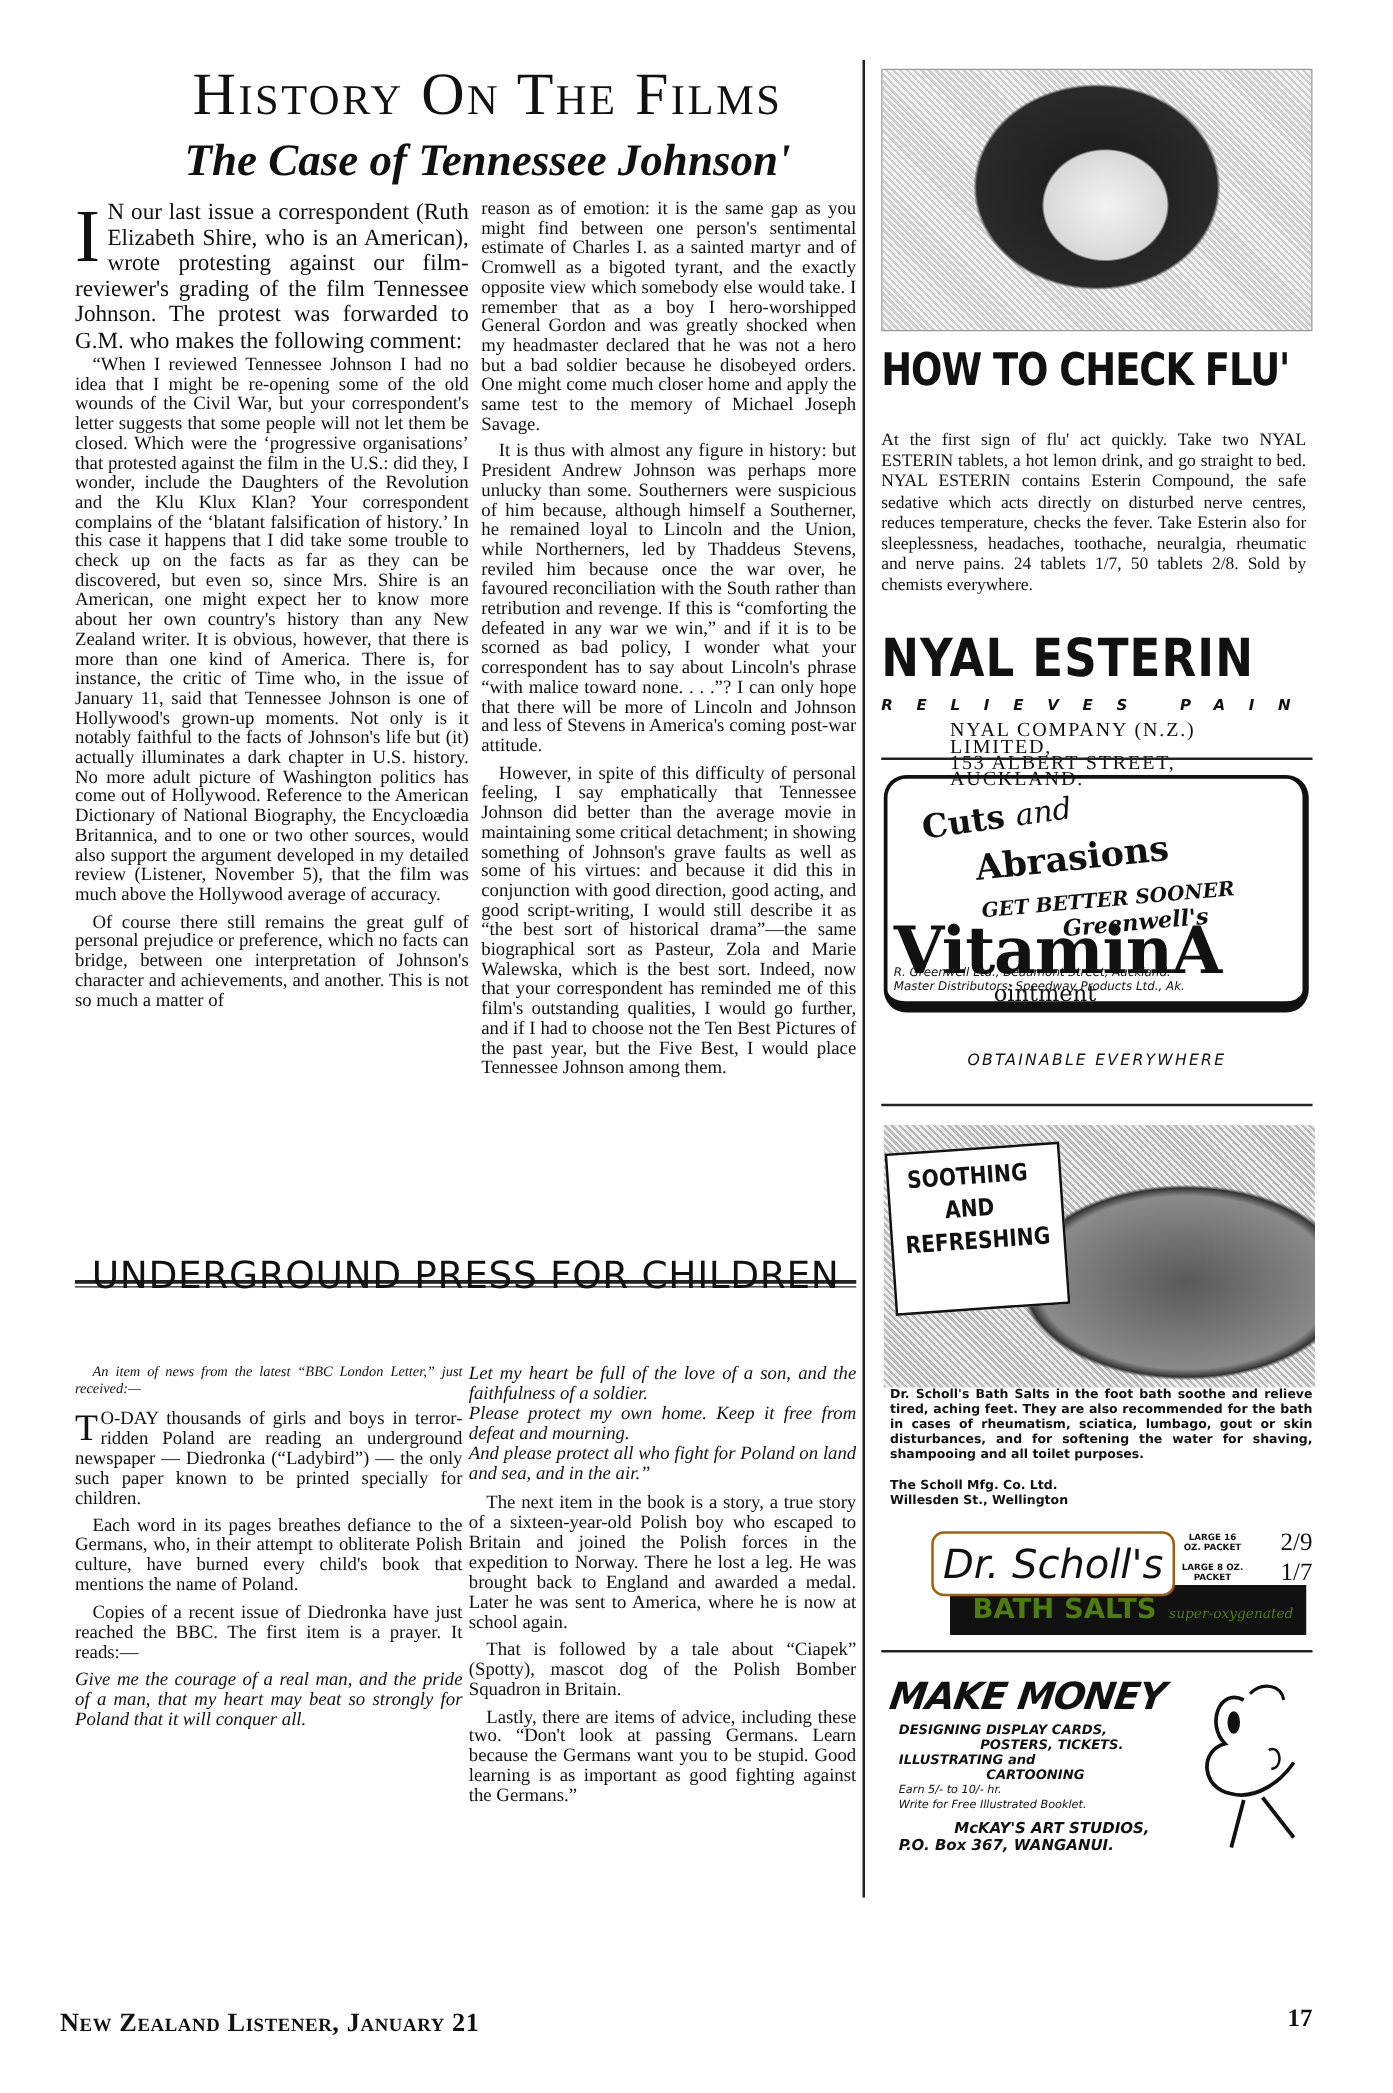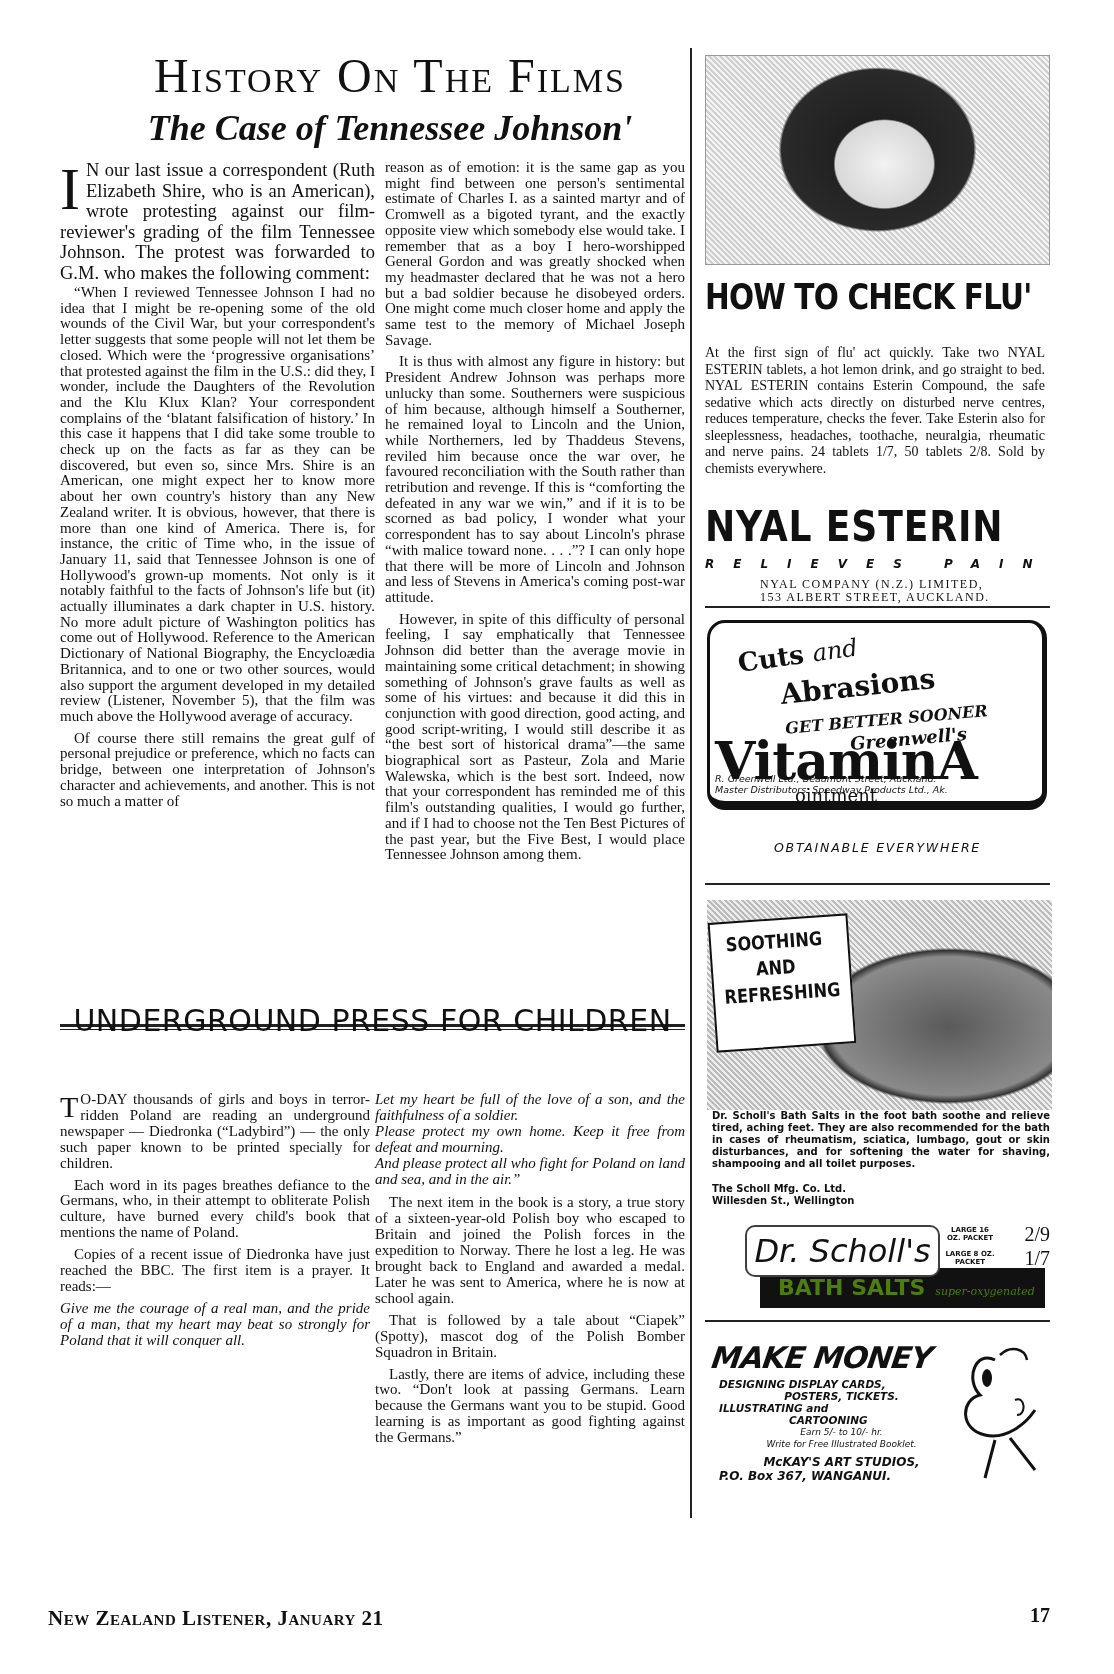--- a/index.html
+++ b/index.html
@@ -57,21 +57,21 @@
     font-family: "DejaVu Sans", sans-serif; font-weight: bold; font-size: 42px; letter-spacing: 1px;
     transform: scaleX(0.86); transform-origin: left top; white-space: nowrap;
   }
   .nyal-relieves {
     left: 705px; top: 557px; width: 340px;
     font-family: "DejaVu Sans", sans-serif; font-weight: bold; font-style: italic; font-size: 12px;
     letter-spacing: 19px; white-space: nowrap;
   }
   .nyal-co {
     left: 760px; top: 578px; width: 280px;
-    font-family: "Liberation Serif", serif; font-size: 12px; line-height: 13px; letter-spacing: 1.5px;
+    font-family: "Liberation Serif", serif; font-size: 16px; line-height: 13px; letter-spacing: 1.5px;
   }
   .hrule { height: 1.5px; background: #222; }
 
   .cuts-box {
     left: 707px; top: 620px; width: 340px; height: 190px;
     border: 3px solid #111; border-right-width: 5px; border-bottom-width: 9px; border-radius: 18px;
   }
   .cuts-title {
     left: 740px; top: 648px; font-family: "DejaVu Serif", serif; font-weight: bold; font-size: 26px;
     transform: rotate(-8deg); transform-origin: left bottom; white-space: nowrap;
@@ -121,21 +121,21 @@
   }
   .scholl-body {
     left: 712px; top: 1110px; width: 338px; font-family: "DejaVu Sans", sans-serif; font-weight: bold;
     font-size: 10px; line-height: 12px; text-align: justify;
   }
   .scholl-addr {
     left: 712px; top: 1183px; width: 200px; font-family: "DejaVu Sans", sans-serif; font-weight: bold;
     font-size: 10px; line-height: 11.5px;
   }
   .scholl-logo {
-    left: 745px; top: 1225px; width: 195px; height: 52px; border: 2px solid #404040; border-radius: 10px;
+    left: 745px; top: 1225px; width: 195px; height: 52px; border: 2px solid #a16207; border-radius: 10px;
     font-family: "DejaVu Sans", sans-serif; font-style: italic; font-size: 32px; line-height: 48px; text-align: center;
     background: #fff; z-index: 2;
   }
   .bath-salts {
     left: 760px; top: 1268px; width: 285px; height: 40px; background: #111; color: #4d7c0f;
     font-family: "DejaVu Sans", sans-serif; font-weight: bold; font-size: 22px; line-height: 40px; padding-left: 18px;
     white-space: nowrap;
   }
   .bath-salts span { font-family: "DejaVu Serif", serif; font-style: italic; font-weight: normal; font-size: 11px; margin-left: 10px; }
   .prices {
@@ -148,21 +148,21 @@
   .mm-title {
     left: 712px; top: 1340px; font-family: "DejaVu Sans", sans-serif; font-weight: bold; font-style: italic;
     font-size: 30px; letter-spacing: -1px; transform: skewX(-8deg); white-space: nowrap;
   }
   .mm-body {
     left: 719px; top: 1378px; width: 245px; font-family: "DejaVu Sans", sans-serif; font-weight: bold;
     font-size: 10.5px; line-height: 12px; font-style: italic;
   }
   .mm-body .c { text-align: center; }
   .mm-body .r { padding-left: 70px; }
-  .mm-small { font-size: 9px; font-weight: normal; text-align: center; }
+  .mm-small { font-size: 9px; font-weight: normal; }
   .mm-addr { margin-top: 5px; font-size: 12px; line-height: 14px; }
   .cartoon { left: 955px; top: 1340px; width: 90px; height: 140px; }
 
   
   .dbl-rule { left: 60px; top: 1024px; width: 625px; height: 6px; border-top: 3px solid #222; border-bottom: 1.5px solid #222; }
   .ug-title {
     left: 60px; top: 1003px; width: 625px; text-align: center;
     font-family: "DejaVu Sans", sans-serif; font-size: 30px; letter-spacing: 0.5px; font-weight: normal;
   }
   .col3 { left: 60px; top: 1092px; width: 310px; }
@@ -270,20 +270,21 @@
   <path d="M45 15 C55 5 70 8 72 20" fill="none" stroke="#111" stroke-width="2.5"></path>
   <ellipse cx="32" cy="38" rx="5" ry="9" fill="#111"></ellipse>
   <path d="M60 60 C70 55 72 75 62 75" fill="none" stroke="#111" stroke-width="2"></path>
   <path d="M40 100 L30 138 M55 98 L80 130" stroke="#111" stroke-width="3"></path>
 </svg>
 
 <div class="abs dbl-rule"></div>
 <h2 class="abs ug-title">UNDERGROUND PRESS FOR CHILDREN</h2>
 
 <div class="abs col col3">
+  <p class="intro">An item of news from the latest “BBC London Letter,” just received:—</p>
   <p class="noindent"><span class="dropcap2">T</span><span>O-DAY thousands of girls and boys in terror-ridden Poland are reading an underground newspaper — Diedronka (“Ladybird”) — the only such paper known to be printed specially for children.</span></p>
   <p>Each word in its pages breathes defiance to the Germans, who, in their attempt to obliterate Polish culture, have burned every child's book that mentions the name of Poland.</p>
   <p>Copies of a recent issue of Diedronka have just reached the BBC. The first item is a prayer. It reads:—</p>
   <p class="prayer">Give me the courage of a real man, and the pride of a man, that my heart may beat so strongly for Poland that it will conquer all.</p>
 </div>
 
 <div class="abs col col4">
   <p class="prayer">Let my heart be full of the love of a son, and the faithfulness of a soldier.</p>
   <p class="prayer">Please protect my own home. Keep it free from defeat and mourning.</p>
   <p class="prayer" style="margin-bottom:8px !important">And please protect all who fight for Poland on land and sea, and in the air.”</p>

